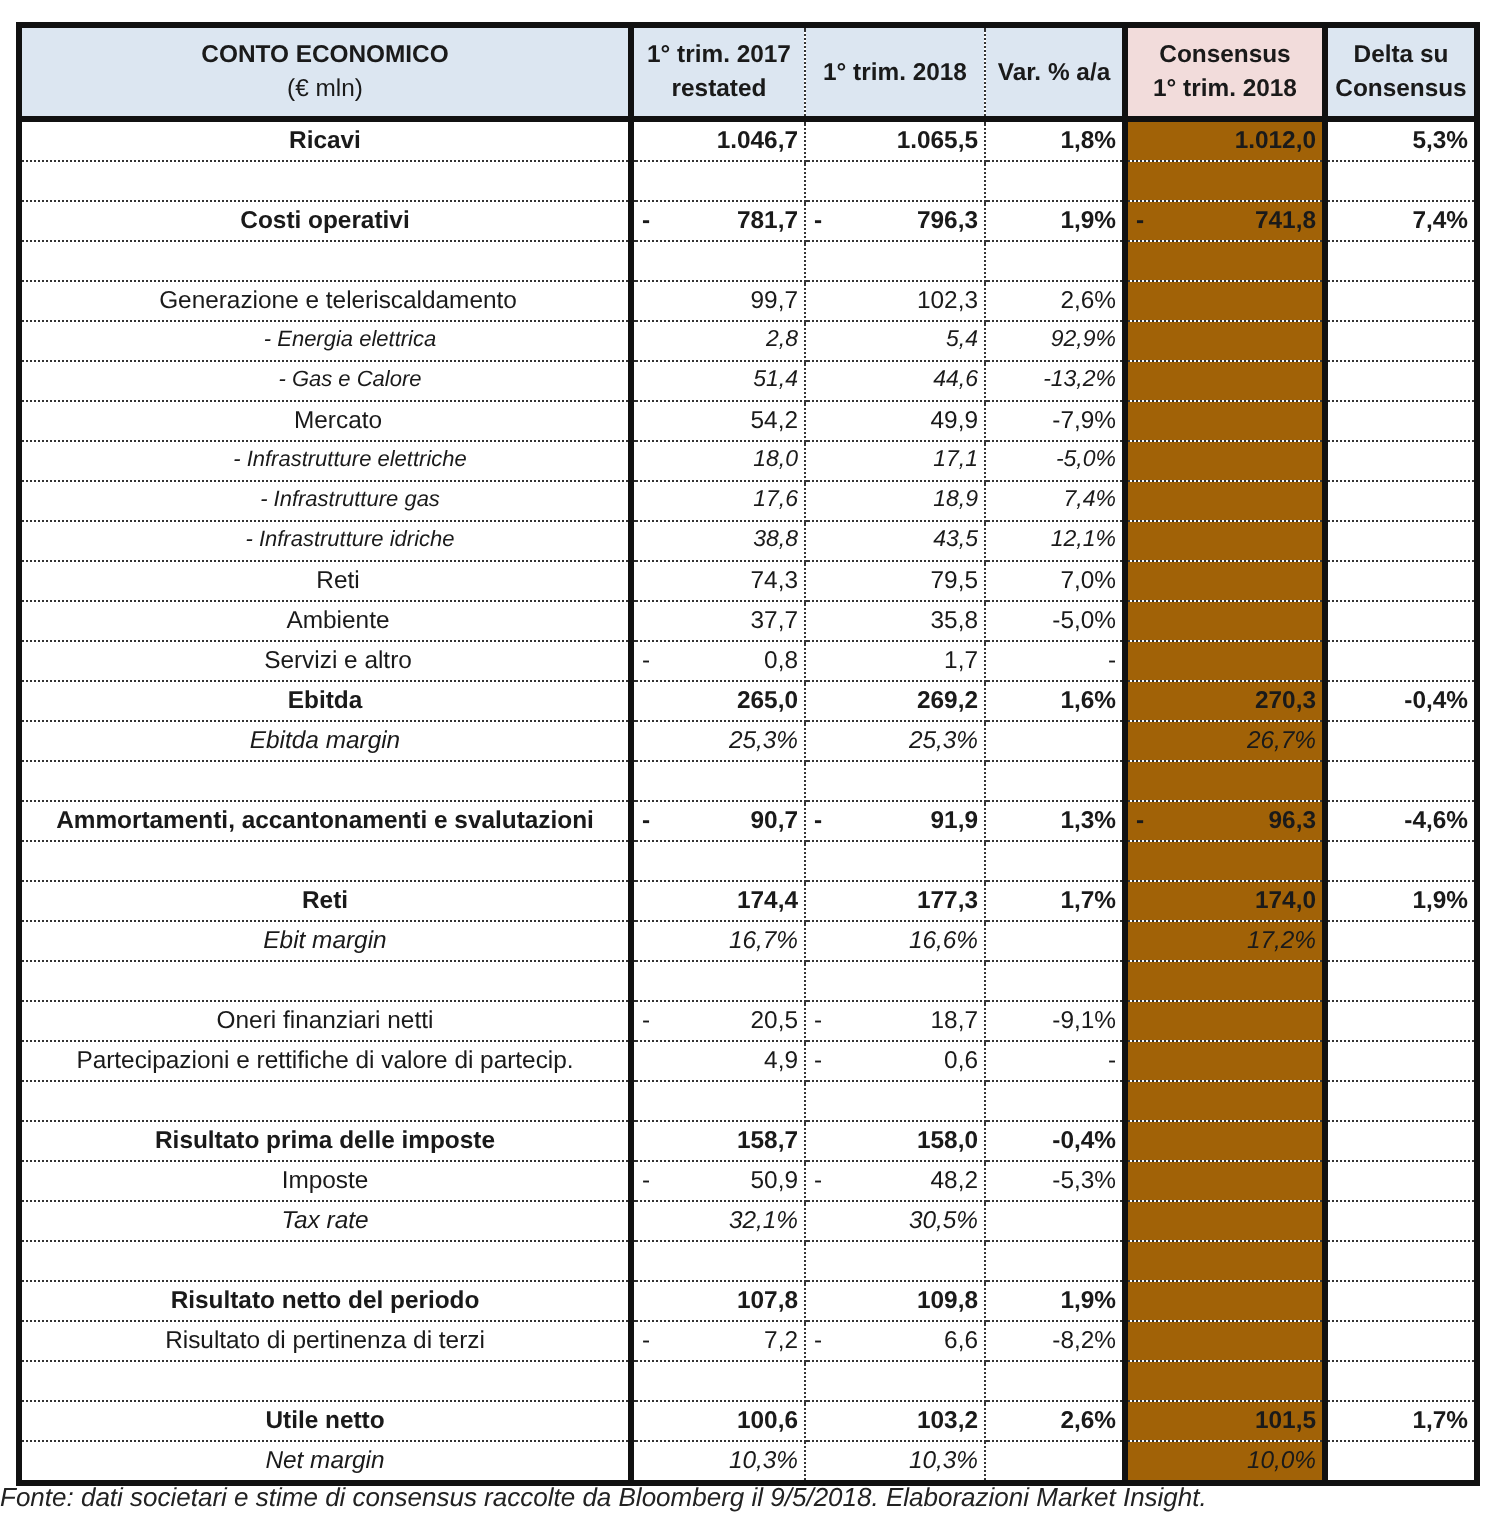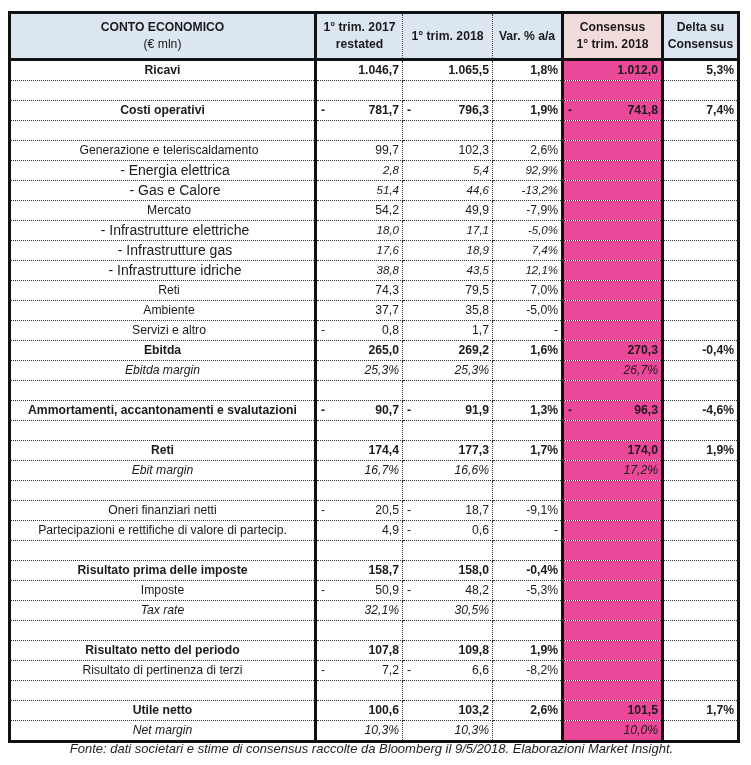--- a/index.html
+++ b/index.html
@@ -20,32 +20,32 @@
   thead th.label-h { font-weight: bold; }
   thead th .sub { font-weight: normal; display: block; text-align: center; }
   thead th.h1, thead th.h2, thead th.h3 { border-left: 1px dotted #333; border-right: 1px dotted #333; border-top: 3px solid #111; border-bottom: 3px solid #111; }
   thead th.h1 { border-left: 3px solid #111; }
   thead th.h3 { border-right: 3px solid #111; }
   thead th.cons-h { background: #f2dcdb; }
   td.label { text-align: center; border-left: 3px solid #111; border-right: 3px solid #111; }
   td.num { text-align: right; position: relative; border-right: 1px dotted #333; }
   td.n1 { border-left: 3px solid #7f1d1d; }
   td.n3 { border-right: 3px solid #111; }
-  td.cons { background: #ec4899; border-left: 3px solid #111; border-right: 3px solid #111; }
+  td.cons { background: #a16207; border-left: 3px solid #111; border-right: 3px solid #111; }
   td.delta { border-left: 3px solid #111; border-right: 3px solid #111; }
   .gap td.n3 { border-right: 3px solid #111; }
   tr.bold td { font-weight: bold; }
   tr.italic td { font-style: italic; }
-  tr.sub td.label { padding-left: 28px; font-size: 14px; }
+  tr.sub td.label { padding-left: 28px; font-style: italic; font-size: 11px; }
   tr.subitalic td.num { font-style: italic; font-size: 11.5px; }
   tr.indent td.label { padding-left: 16px; }
   tr.last td { border-bottom: 3px solid #111; }
   tbody tr:first-child td { border-top: 3px solid #111; }
   .minus { position: absolute; left: 4px; top: 0; }
-  .footer { position: absolute; left: 0; width: 743px; top: 739px; text-align: center;
+  .footer { position: absolute; left: 0; width: 743px; top: 739px; text-align: left;
             font-style: italic; font-size: 13px; line-height: 20px; color: #222; }
 </style>
 </head>
 <body>
 
 <div class="wrap">
   <table>
     <colgroup>
       <col class="c0">
         <col class="c1">

